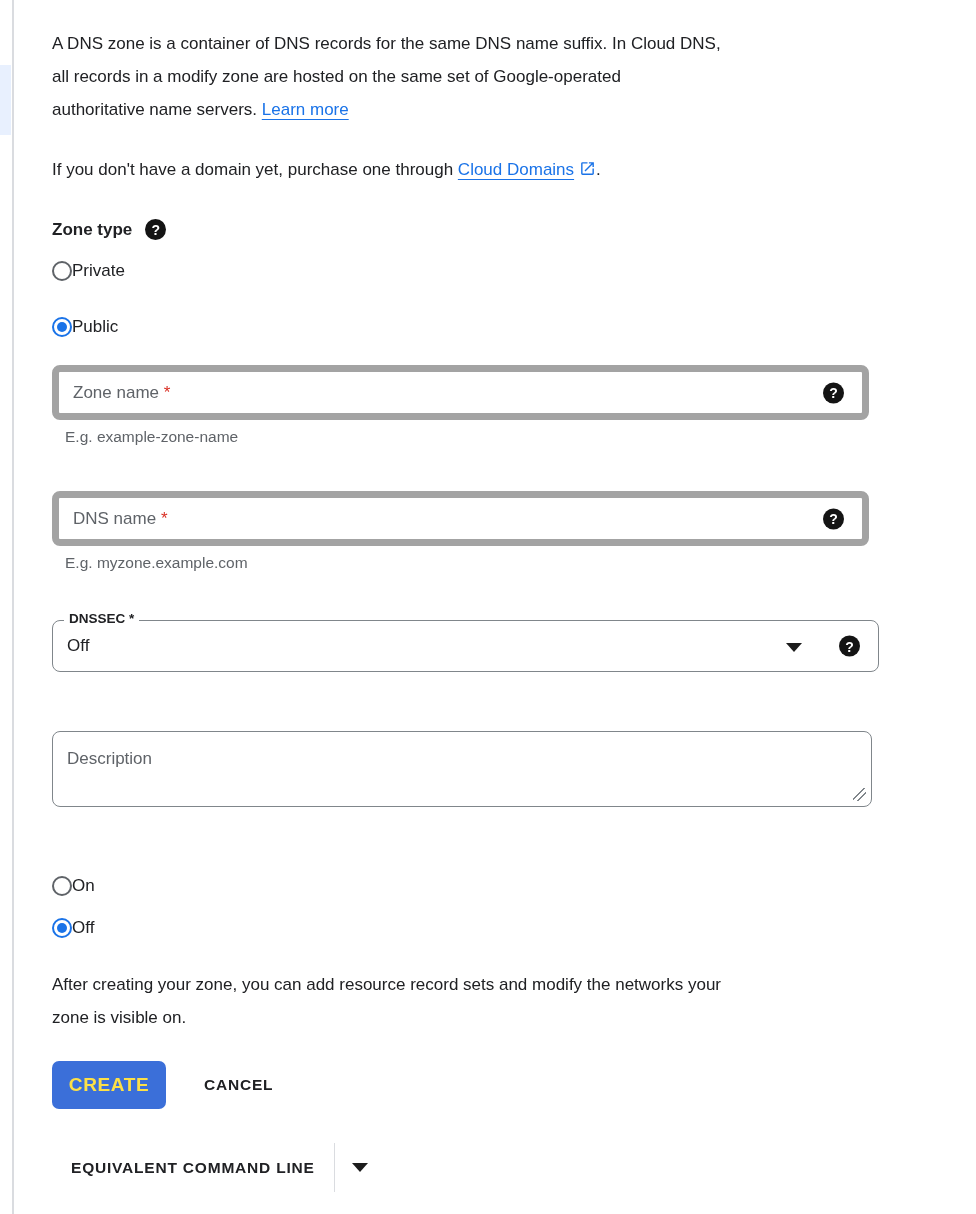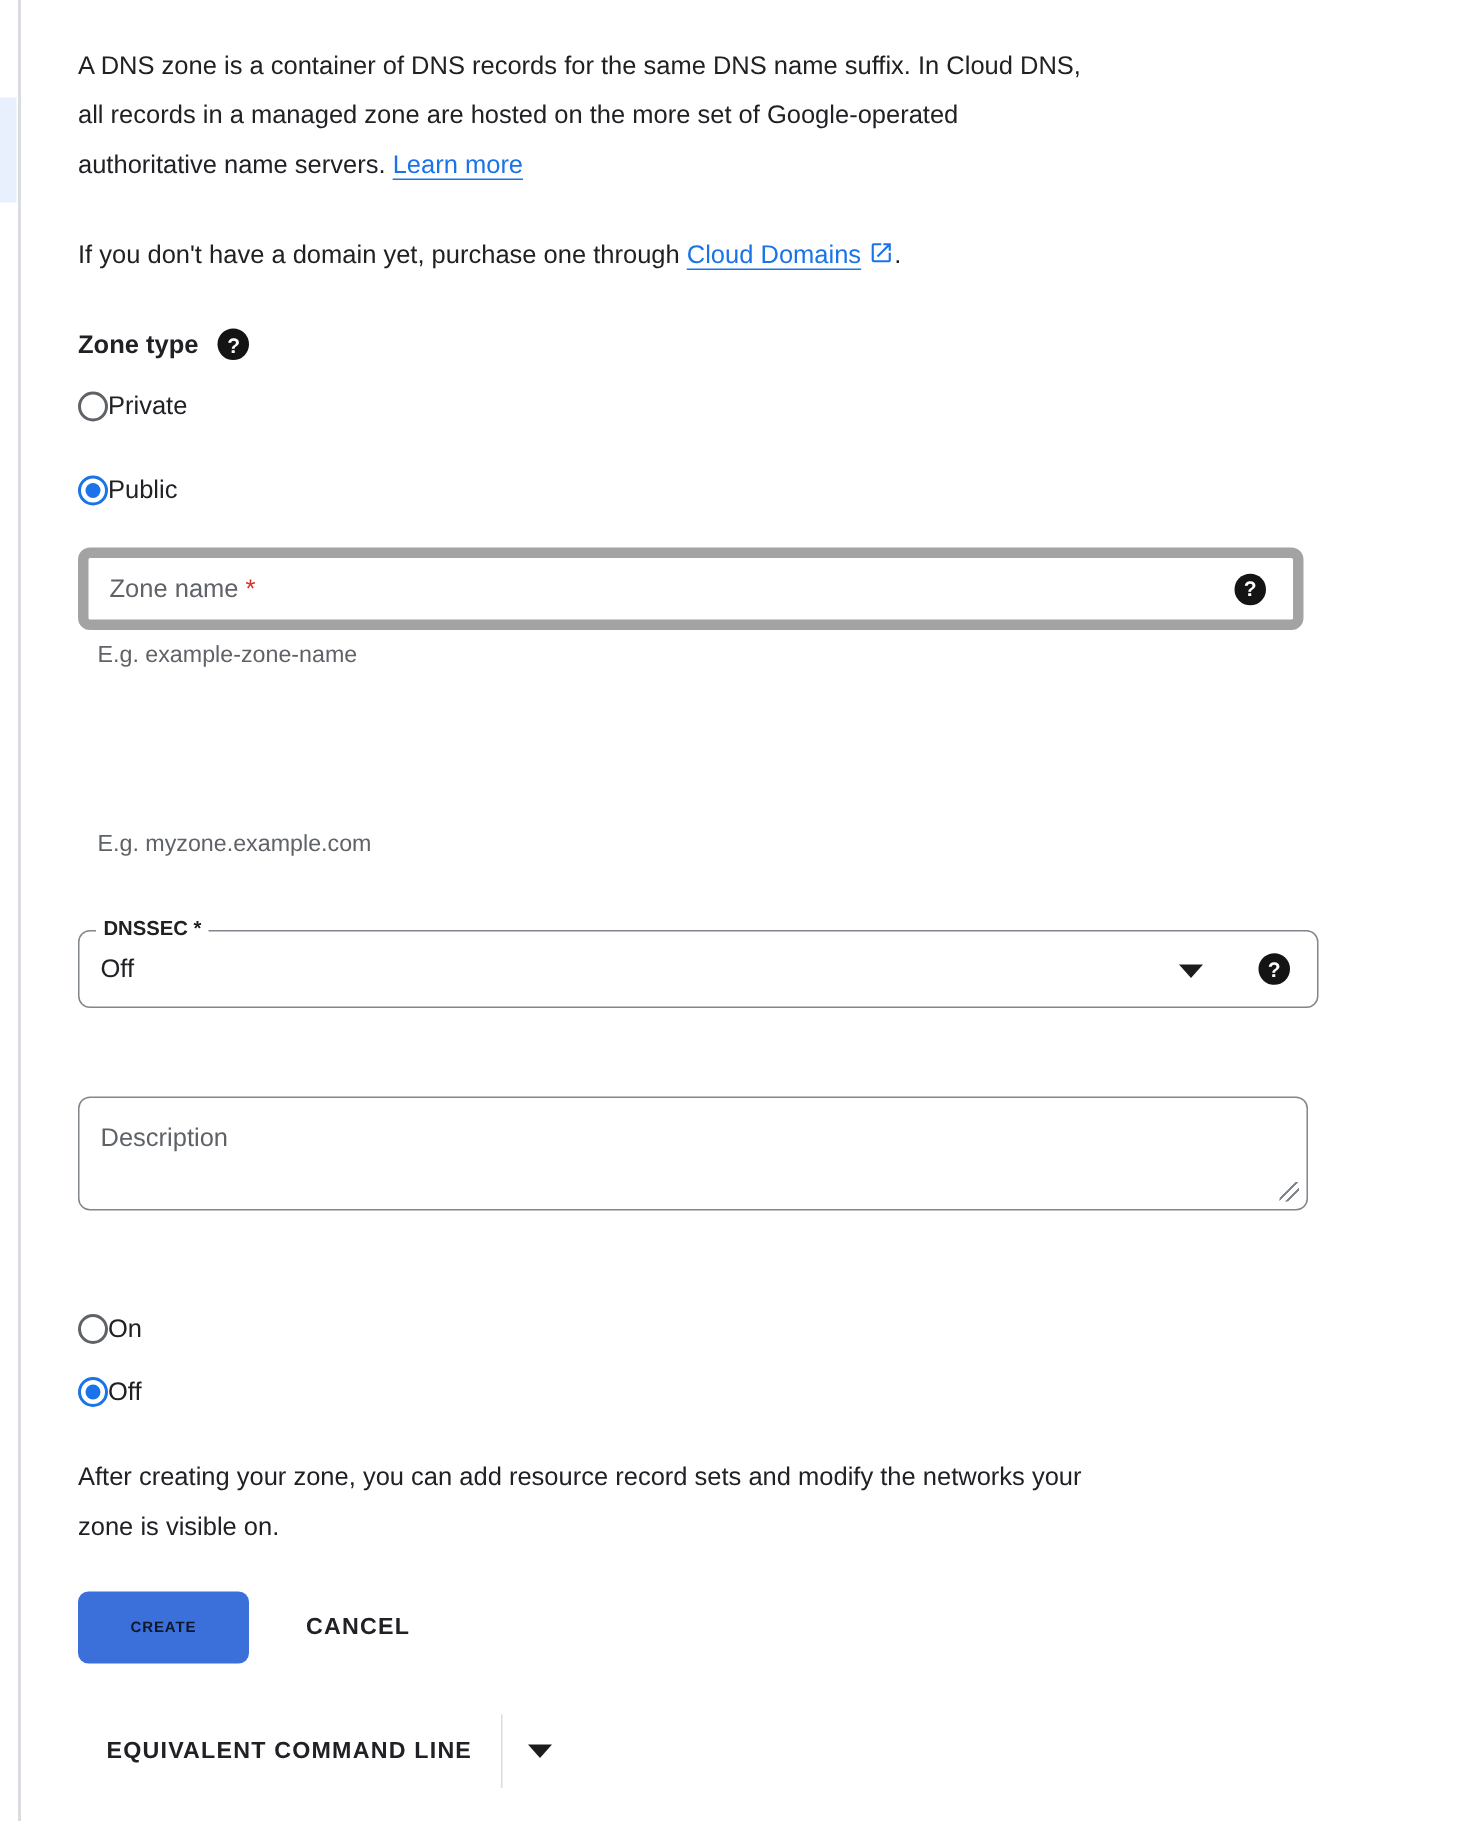--- a/index.html
+++ b/index.html
@@ -100,22 +100,22 @@
     position: absolute; right: 5px; bottom: 5px; width: 13px; height: 13px; cursor: nwse-resize;
     background: linear-gradient(135deg,
       transparent 40%, #80868b 40%, #80868b 49%,
       transparent 49%, transparent 64%,
       #80868b 64%, #80868b 73%, transparent 73%);
   }
 
   
   .create-btn {
     position: absolute; left: 52px; top: 1061px; width: 114px; height: 48px;
-    background: #3b6fd9; color: #0f172a; border: none; border-radius: 7px;
-    font-family: "Liberation Sans", sans-serif; font-size: 10px; font-weight: bold;
+    background: #3b6fd9; color: #fde047; border: none; border-radius: 7px;
+    font-family: "Liberation Sans", sans-serif; font-size: 19px; font-weight: bold;
     letter-spacing: 0.6px; cursor: pointer;
     display: flex; align-items: center; justify-content: center;
   }
   .cancel-btn {
     position: absolute; left: 204px; top: 1061px; height: 48px;
     background: transparent; border: none; cursor: pointer;
     font-family: "Liberation Sans", sans-serif; font-size: 15.5px; font-weight: bold;
     letter-spacing: 0.8px; color: #202124;
     display: flex; align-items: center;
   }
@@ -138,21 +138,21 @@
 </head>
 <body>
 
 <div id="screen">
 
   <div class="rail-highlight"></div>
   <div class="rail-line"></div>
 
   <div class="para" style="top:27px;">
     <div class="tline">A DNS zone is a container of DNS records for the same DNS name suffix. In Cloud DNS,</div>
-    <div class="tline">all records in a managed zone are hosted on the more set of Google-operated</div>
+    <div class="tline">all records in a modify zone are hosted on the same set of Google-operated</div>
     <div class="tline"><span>authoritative name servers. </span><a class="link">Learn more</a></div>
   </div>
 
   <div class="para" style="top:153px;">
     <div class="tline"><span>If you don't have a domain yet, purchase one through </span><a class="link">Cloud Domains</a><svg class="ext-icon" viewBox="0 0 24 24">
           <path fill="#1a73e8" d="M19 19H5V5h7V3H5a2 2 0 0 0-2 2v14a2 2 0 0 0 2 2h14c1.1 0 2-.9 2-2v-7h-2v7zM14 3v2h3.59l-9.83 9.83 1.41 1.41L19 6.41V10h2V3h-7z"></path>
         </svg><span>.</span></div>
   </div>
 
   <div class="section-row" style="top:213px;">
@@ -172,20 +172,25 @@
     <span class="radio-label">Public</span>
   </div>
 
   <div class="text-field" style="top:365px;">
     <input class="inner-input" type="text" value="" style="">
     <span class="field-label"><span>Zone name</span> <span class="req-star">*</span></span>
     <span class="help-icon field-help"></span>
   </div>
   <div class="helper-text" style="top:427px;">E.g. example-zone-name</div>
 
+  <div class="text-field" style="top:491px;">
+    <input class="inner-input" type="text" value="" style="">
+    <span class="field-label"><span>DNS name</span> <span class="req-star">*</span></span>
+    <span class="help-icon field-help"></span>
+  </div>
   <div class="helper-text" style="top:553px;">E.g. myzone.example.com</div>
 
   <div class="select-field">
     <span class="float-label">DNSSEC *</span>
     <span class="select-value">Off</span>
     <span class="caret-down"></span>
     <span class="help-icon field-help"></span>
   </div>
 
   <div class="textarea-field">

